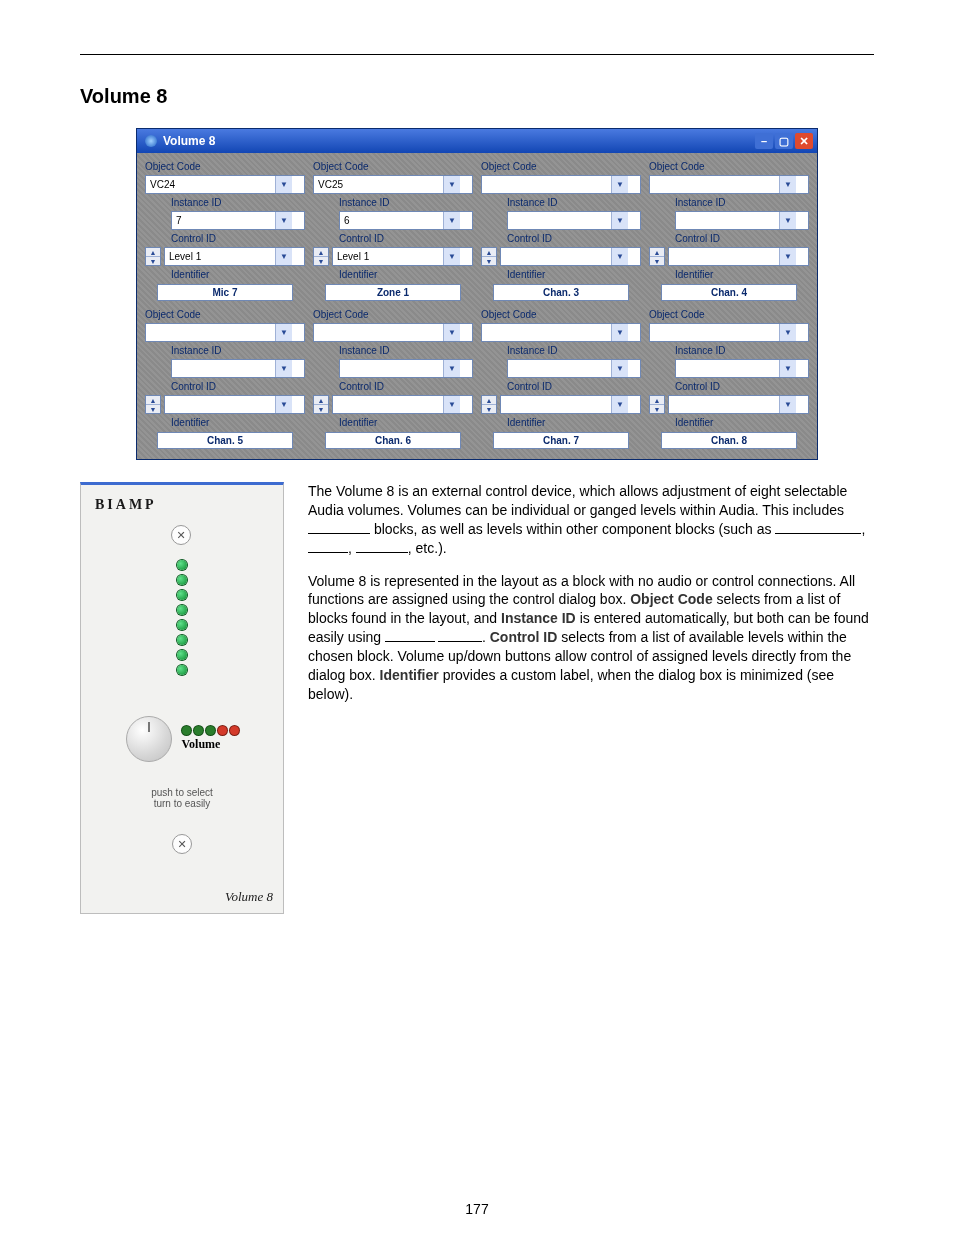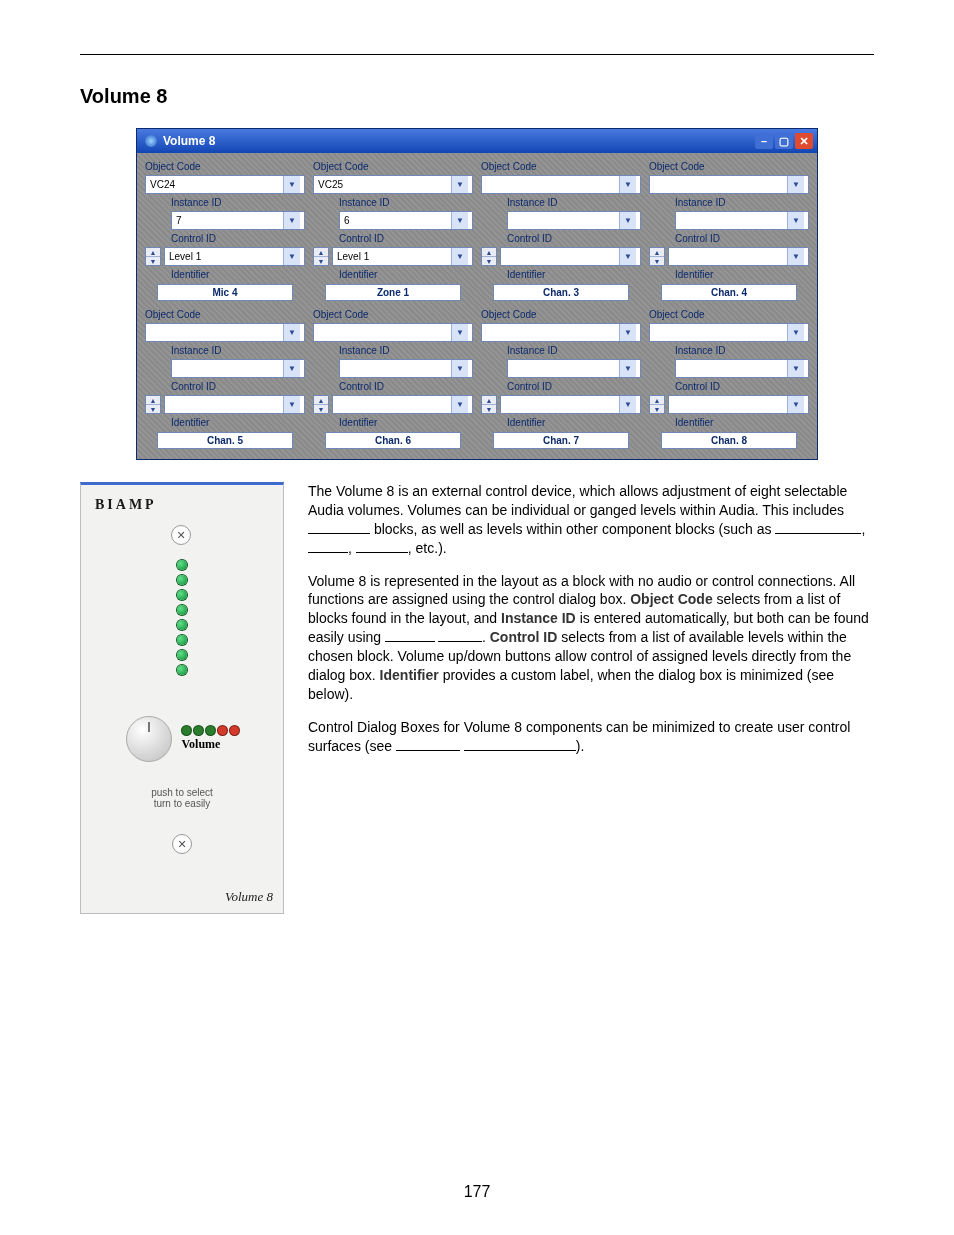--- a/index.html
+++ b/index.html
@@ -82,21 +82,21 @@
     display: flex; flex-direction: column;
   }
   .spinner .half { flex:1; display:flex; align-items:center; justify-content:center; font-size:7px; color:#2a4b96; }
   .spinner .half + .half { border-top:1px solid #9fb1d6; }
   .combo {
     flex: 1;
     background: #fff;
     border: 1px solid #6f88b5;
     height: 17px;
     display: flex; align-items: center; justify-content: space-between;
-    padding: 0 4px 0 4px;
+    padding: 0 12px 0 4px;
     font-size: 10px;
     color: #000;
   }
   .caret {
     width: 16px; height: 100%;
     background: #d9e3f8;
     border-left: 1px solid #9fb1d6;
     display: flex; align-items:center; justify-content:center;
     font-size: 8px; color: #2a4b96;
   }
@@ -181,23 +181,23 @@
   }
   .body-text { flex:1; font-size:14px; line-height:1.35; }
   .body-text p { margin: 0 0 14px 0; }
   .blank { border-bottom:1px solid #000; display:inline-block; }
   .b1 { width:62px; } .b2 { width:86px; } .b3 { width:40px; } .b4 { width:52px; }
   .b5 { width:50px; } .b6 { width:44px; }
   .b7 { width:64px; } .b8 { width:112px;}
   .key { font-weight:bold; color:#333; }
   .pagenum {
     position:absolute;
-    left:0; right:0; bottom:40px;
+    left:0; right:0; bottom:24px;
     text-align:center;
-    font-size:16px;
+    font-size:14px;
   }
 </style>
 </head>
 <body>
 
 <div class="page">
   <div class="top-rule"></div>
 
   <div class="heading">Volume 8</div>
 
@@ -241,21 +241,21 @@
                 <div class="half">▼</div>
               </div>
       <div class="combo">
                 <span>Level 1</span>
                 <span class="caret">▼</span>
               </div>
     </div>
     <div class="sublabels">
       <div class="label">Identifier</div>
     </div>
-    <div class="ident-box">Mic 4</div>
+    <div class="ident-box">Mic 7</div>
   </div>
           <div class="cell">
     <div class="label">Object Code</div>
     <div class="combo-row">
       <div class="combo">
                 <span>VC25</span>
                 <span class="caret">▼</span>
               </div>
     </div>
     <div class="sublabels">
@@ -549,22 +549,17 @@
         <span> selects from a list of blocks found in the layout, and </span>
         <span class="key">Instance ID</span>
         <span> is entered automatically, but both can be found easily using </span>
         <span class="blank b5"></span>
         <span class="blank b6" style="margin-left:-1px;"></span><span>. </span>
         <span class="key">Control ID</span>
         <span> selects from a list of available levels within the chosen block. Volume up/down buttons allow control of assigned levels directly from the dialog box. </span>
         <span class="key">Identifier</span>
         <span> provides a custom label, when the dialog box is minimized (see below).</span>
       </p>
-      <p>
-        <span>Control Dialog Boxes for Volume 8 components can be minimized to create user control surfaces (see </span>
-        <span class="blank b7"></span>
-        <span class="blank b8"></span><span>).</span>
-      </p>
     </div>
   </div>
 
   <div class="pagenum">177</div>
 </div>
 
 </body></html>

